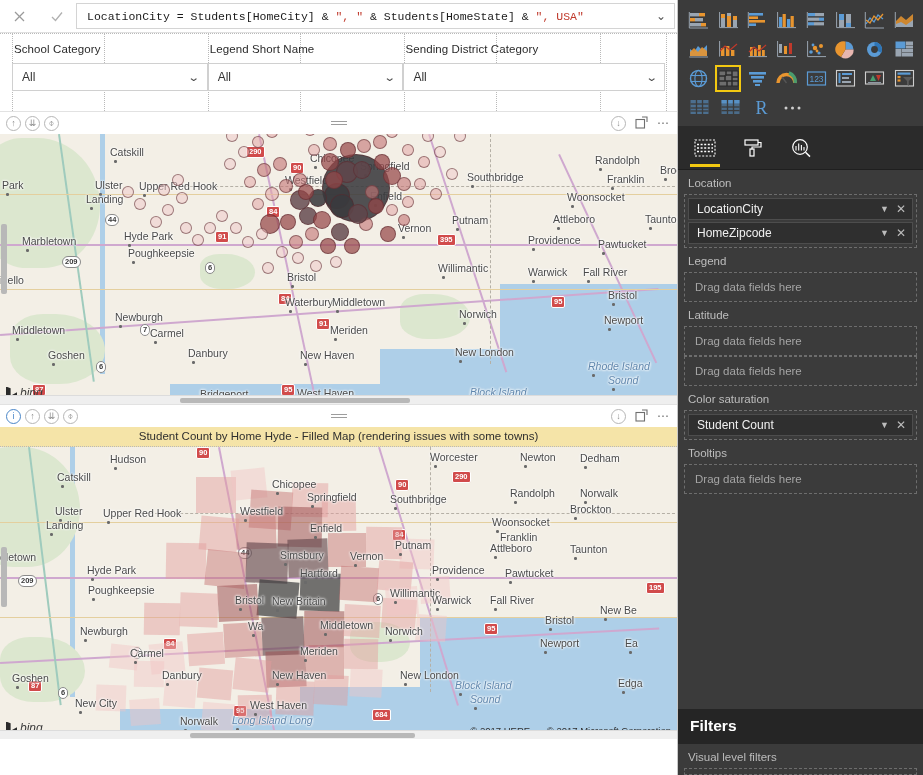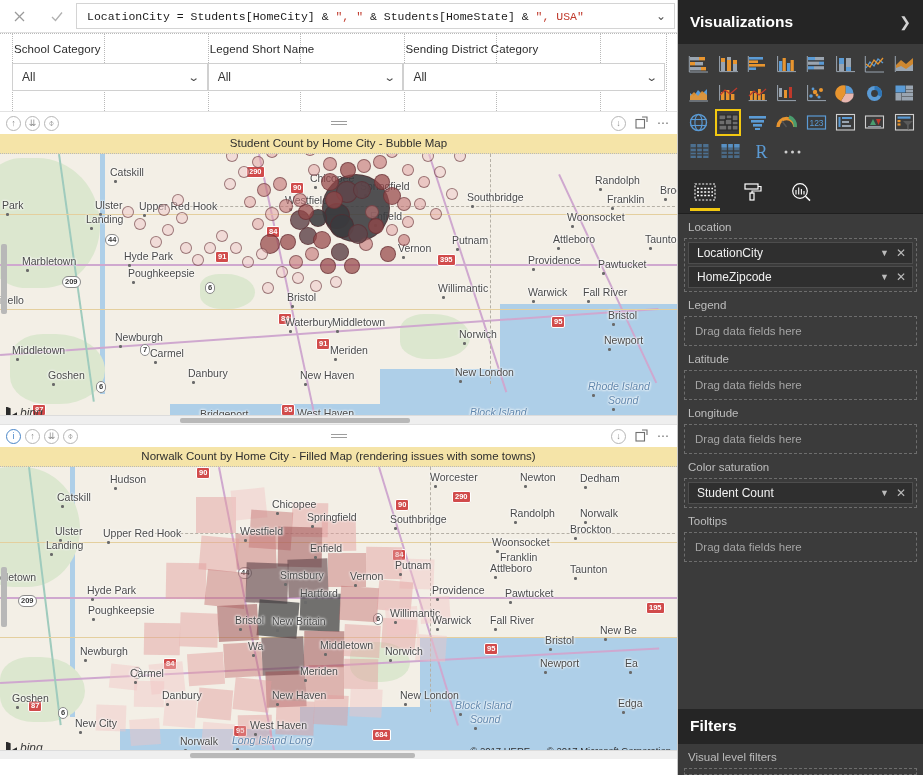--- a/index.html
+++ b/index.html
@@ -212,21 +212,20 @@
           <span class="circ-icon">↓</span>
           <span class="tb-ico">
             <svg width="13" height="13" viewBox="0 0 13 13">
                 <rect x="1" y="3.5" width="8.5" height="8.5" fill="none" stroke="#6f6f6f" stroke-width="1.1"></rect>
                 <polyline points="7,1 12,1 12,6" fill="none" stroke="#6f6f6f" stroke-width="1.1"></polyline>
               </svg>
           </span>
           <span class="tb-ico">⋯</span>
         </div>
       </div>
-      <div class="v-title">Student Count by Home City - Bubble Map</div>
 
       <div class="map-frame bubble">
         <div class="basemap"></div>
 
         <div class="water" style="left:500px;top:150px;width:200px;height:130px;"></div>
         <div class="water" style="left:380px;top:215px;width:320px;height:70px;"></div>
         <div class="water" style="left:170px;top:250px;width:300px;height:40px;"></div>
         <div class="water" style="left:100px;top:0;width:5px;height:240px;"></div>
 
         <div class="land-green" style="left:-20px;top:4px;width:120px;height:130px;"></div>
@@ -462,21 +461,21 @@
           <span class="circ-icon">↓</span>
           <span class="tb-ico">
             <svg width="13" height="13" viewBox="0 0 13 13">
                 <rect x="1" y="3.5" width="8.5" height="8.5" fill="none" stroke="#6f6f6f" stroke-width="1.1"></rect>
                 <polyline points="7,1 12,1 12,6" fill="none" stroke="#6f6f6f" stroke-width="1.1"></polyline>
               </svg>
           </span>
           <span class="tb-ico">⋯</span>
         </div>
       </div>
-      <div class="v-title">Norwalk Count by Home City - Filled Map (rendering issues with some towns)</div>
+      <div class="v-title">Student Count by Home Hyde - Filled Map (rendering issues with some towns)</div>
 
       <div class="map-frame filled">
         <div class="basemap"></div>
         <div class="water" style="left:420px;top:170px;width:270px;height:125px;"></div>
         <div class="water" style="left:300px;top:240px;width:390px;height:55px;"></div>
         <div class="water" style="left:120px;top:262px;width:330px;height:35px;"></div>
         <div class="water" style="left:70px;top:0;width:5px;height:250px;"></div>
         <div class="land-green" style="left:-30px;top:0;width:110px;height:120px;"></div>
         <div class="land-green" style="left:0px;top:190px;width:85px;height:65px;"></div>
         <div class="land-green" style="left:350px;top:175px;width:60px;height:40px;"></div>
@@ -678,24 +677,20 @@
         <div class="side-scroll" style="top:100px;height:60px;"></div>
         <div class="map-scroll">
             <i style="left:190px;width:225px"></i>
           </div>
       </div>
     </div>
   </div>
 
   <div id="panel">
 
-    <div id="panel-head">
-      <h1>Visualizations</h1>
-      <span class="chev-right">❯</span>
-    </div>
 
     <div id="viz-gallery">
         <div class="viz-row">
           <div class="viz-cell">
             <svg width="21" height="19" viewBox="0 0 21 19">
               <rect x="2" y="2" width="9" height="3.4" fill="#9aa5b1"></rect>
               <rect x="11" y="2" width="6" height="3.4" fill="#e8952f"></rect>
               <rect x="2" y="7" width="5" height="3.4" fill="#e8952f"></rect>
               <rect x="7" y="7" width="8" height="3.4" fill="#9aa5b1"></rect>
               <rect x="2" y="12" width="11" height="3.4" fill="#9aa5b1"></rect>
@@ -991,21 +986,20 @@
           </div>
         </div>
         <div class="well-label">Legend</div>
         <div class="well-box">
           <div class="well-empty">Drag data fields here</div>
         </div>
         <div class="well-label">Latitude</div>
         <div class="well-box">
           <div class="well-empty">Drag data fields here</div>
         </div>
-        <div class="well-label">Longitude</div>
         <div class="well-box">
           <div class="well-empty">Drag data fields here</div>
         </div>
         <div class="well-label">Color saturation</div>
         <div class="well-box">
           <div class="chip">
             <span>Student Count</span>
             <span class="chip-icons">
               <span class="ci">▼</span>
               <span class="ci cx">✕</span>

